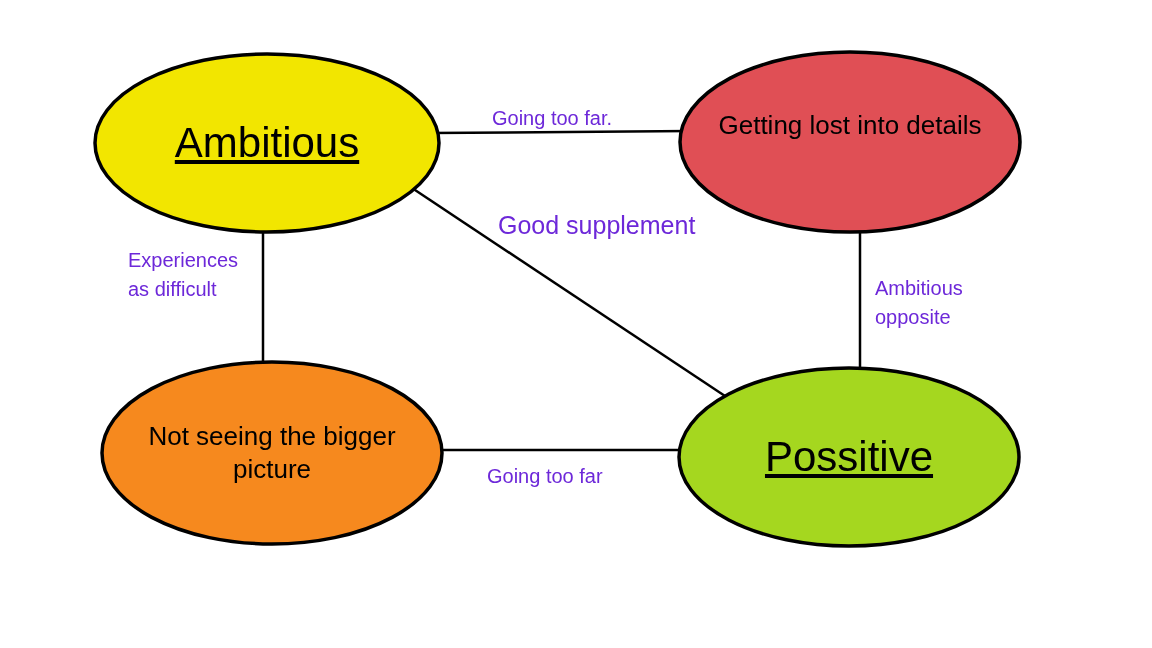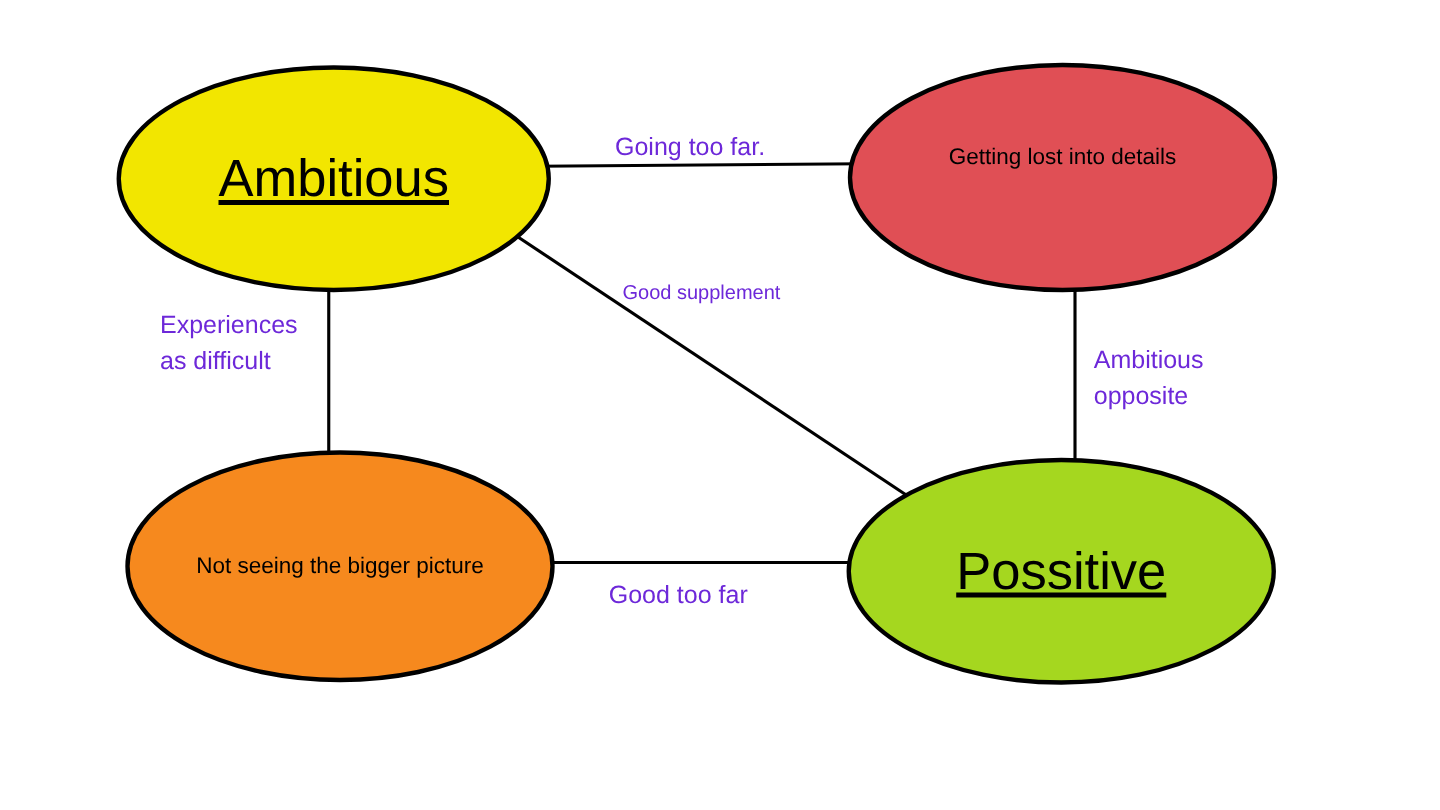--- a/index.html
+++ b/index.html
@@ -24,21 +24,21 @@
   .node-label {
     position: absolute;
     display: flex;
     align-items: center;
     justify-content: center;
     text-align: center;
     color: #000000;
     line-height: 1.25;
   }
   .node-label.big   { font-size: 42px; text-decoration: underline; }
-  .node-label.med   { font-size: 18px; text-align: right; }
+  .node-label.med   { font-size: 26px; }
   .edge-label {
     position: absolute;
     font-size: 20px;
     color: #6d28d9;
     line-height: 1.45;
   }
 </style>
 </head>
 <body>
 
@@ -63,19 +63,19 @@
   <div class="node-label med" style="left:690px; top:100px; width:320px; height:50px;">Getting lost into details</div>
 
   <div class="node-label med" style="left:122px; top:405px; width:300px; height:95px;">Not seeing the bigger picture</div>
 
   <div class="node-label big" style="left:697px; top:412px; width:304px; height:90px;">Possitive</div>
 
   <div class="edge-label" style="left:492px; top:104px;">Going too far.</div>
 
   <div class="edge-label" style="left:128px; top:246px; width:135px;">Experiences as difficult</div>
 
-  <div class="edge-label" style="left:498px; top:223px; font-size:16px;">Good supplement</div>
+  <div class="edge-label" style="left:498px; top:207px; font-size:25px;">Good supplement</div>
 
   <div class="edge-label" style="left:875px; top:274px; width:100px;">Ambitious opposite</div>
 
-  <div class="edge-label" style="left:487px; top:462px;">Good too far</div>
+  <div class="edge-label" style="left:487px; top:462px;">Going too far</div>
 
 </div>
 
 </body></html>

